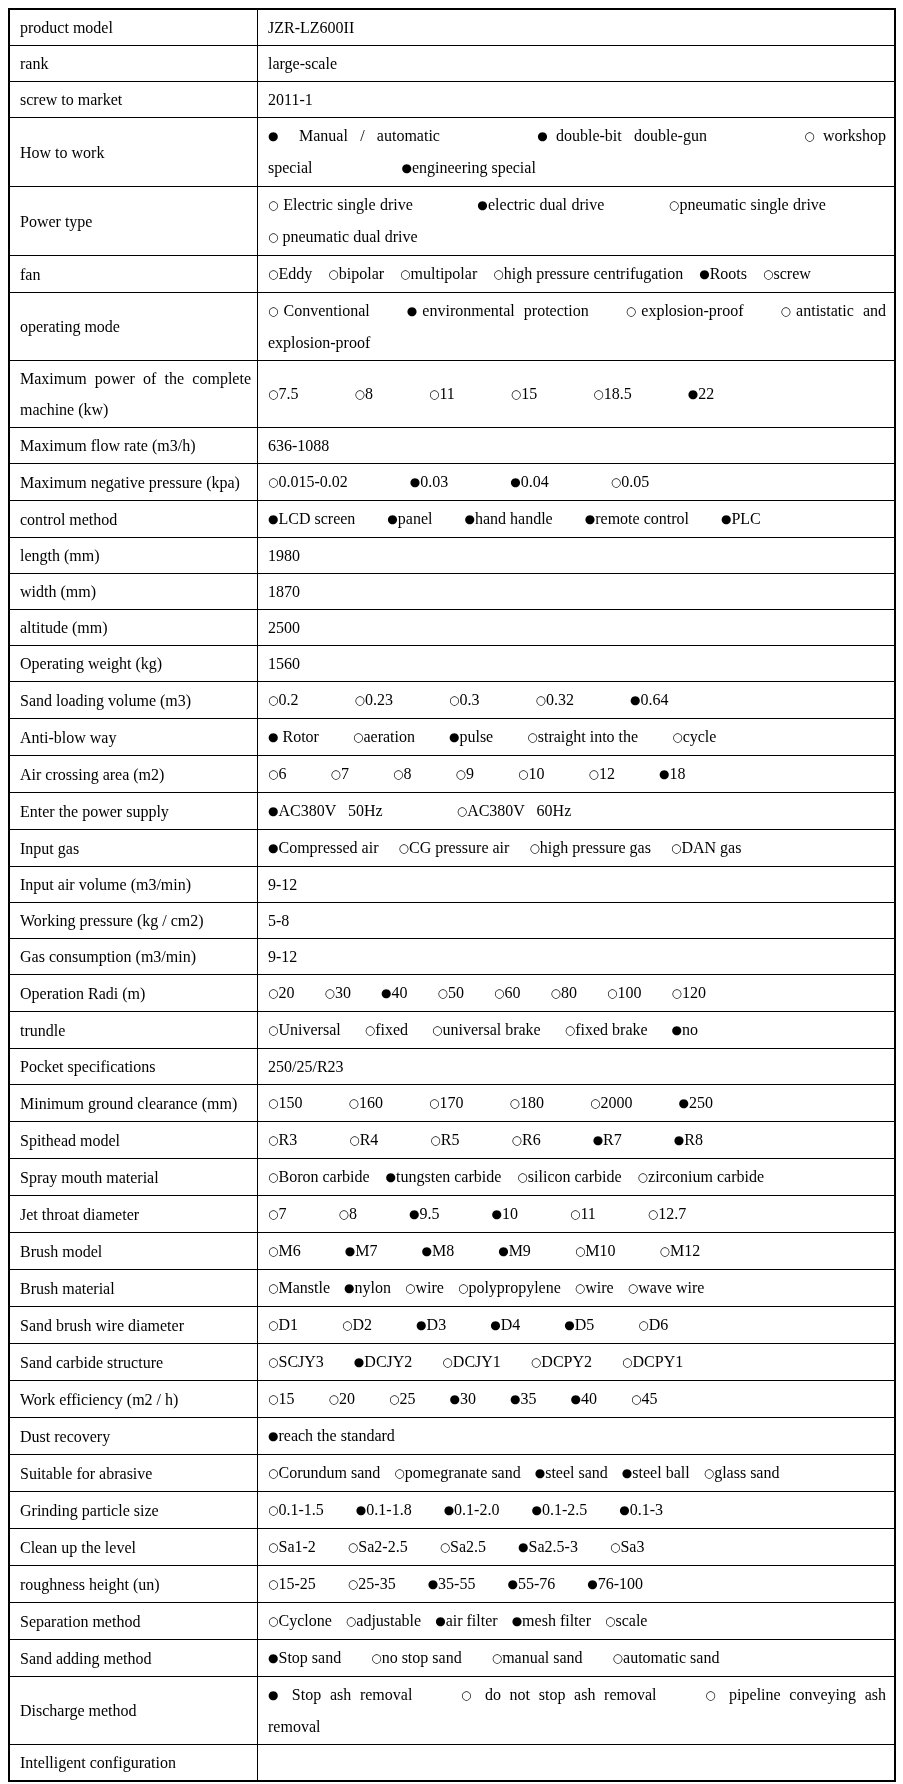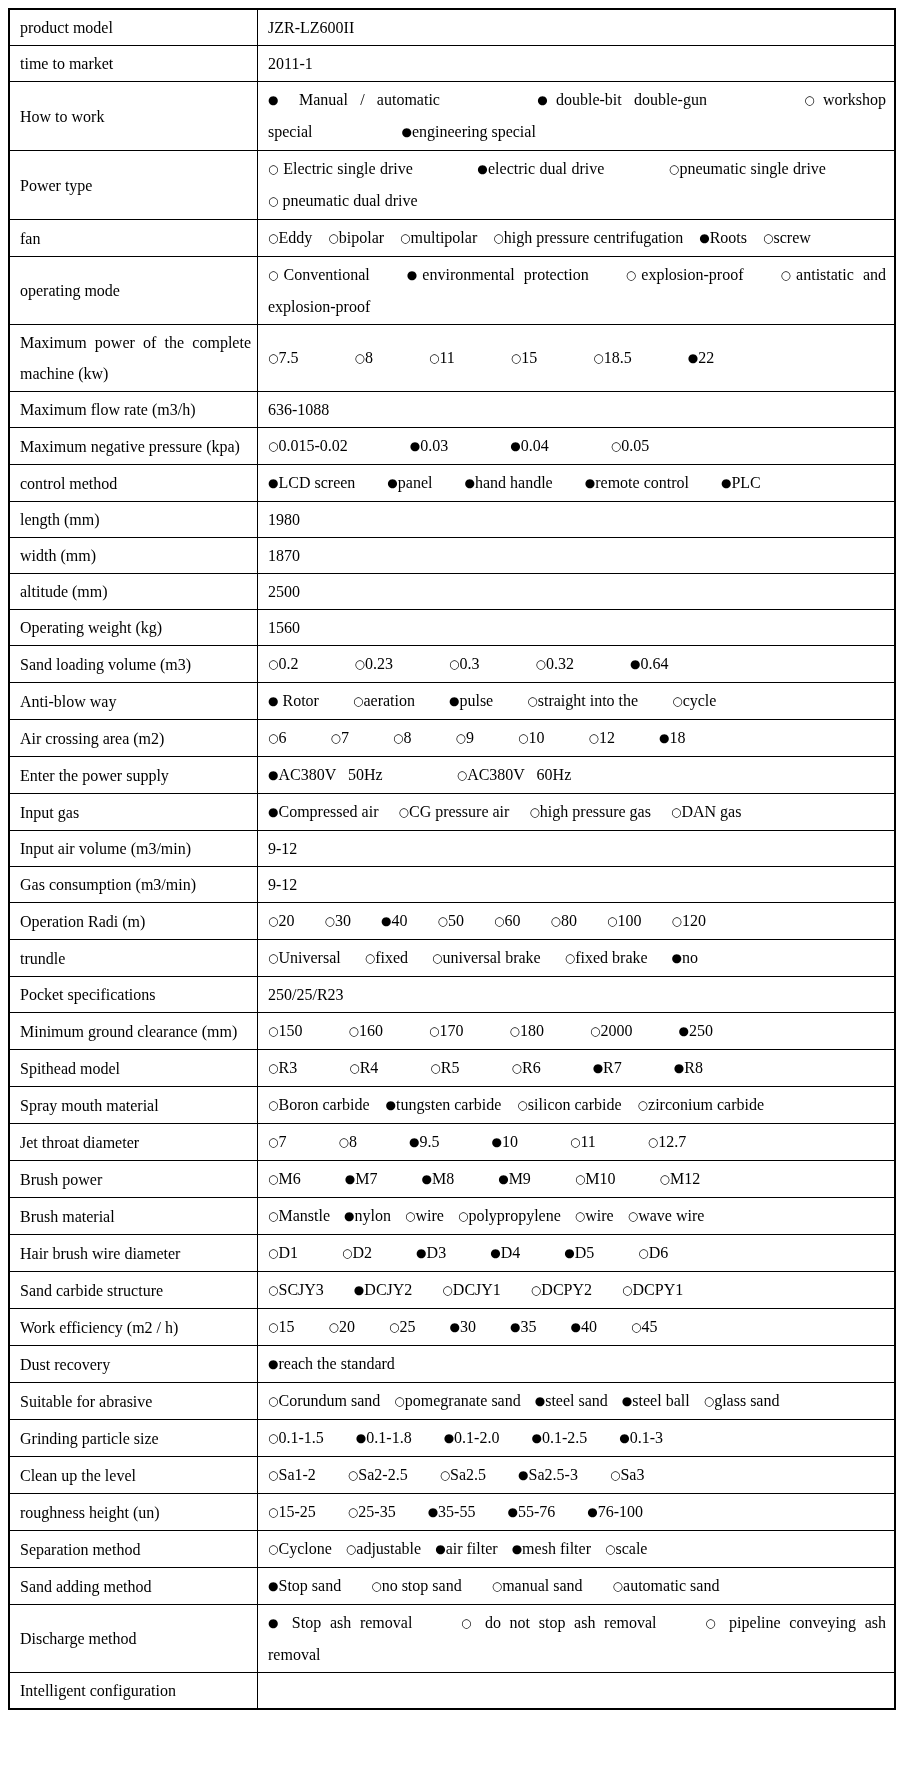--- a/index.html
+++ b/index.html
@@ -53,21 +53,25 @@
 <body>
 
 <div class="sheet">
   <table class="spec-table">
     <tbody>
         <tr>
           <td class="label-cell">product model</td>
           <td class="value-cell">JZR-LZ600II</td>
         </tr>
         <tr>
-          <td class="label-cell">time to market</td>
+          <td class="label-cell">rank</td>
+          <td class="value-cell">large-scale</td>
+        </tr>
+        <tr>
+          <td class="label-cell">screw to market</td>
           <td class="value-cell">2011-1</td>
         </tr>
         <tr>
           <td class="label-cell">How to work</td>
           <td class="value-cell"><span class="opt" style="margin-right: 85px;"><span class="marker">●</span><span class="opt-text"> Manual / automatic</span></span> <span class="opt" style="margin-right: 85px;"><span class="marker">●</span><span class="opt-text">double-bit double-gun</span></span> <span class="opt" style="margin-right: 85px;"><span class="marker">○</span><span class="opt-text">workshop special</span></span> <span class="opt" style="margin-right: 85px;"><span class="marker">●</span><span class="opt-text">engineering special</span></span> </td>
         </tr>
         <tr>
           <td class="label-cell">Power type</td>
           <td class="value-cell"><span class="opt" style="margin-right: 60px;"><span class="marker">○</span><span class="opt-text"> Electric single drive</span></span> <span class="opt" style="margin-right: 60px;"><span class="marker">●</span><span class="opt-text">electric dual drive</span></span> <span class="opt" style="margin-right: 60px;"><span class="marker">○</span><span class="opt-text">pneumatic single drive</span></span> <span class="opt" style="margin-right: 60px;"><span class="marker">○</span><span class="opt-text"> pneumatic dual drive</span></span> </td>
         </tr>
@@ -129,20 +133,24 @@
         </tr>
         <tr>
           <td class="label-cell">Input gas</td>
           <td class="value-cell"><span class="opt" style="margin-right: 16px;"><span class="marker">●</span><span class="opt-text">Compressed air</span></span> <span class="opt" style="margin-right: 16px;"><span class="marker">○</span><span class="opt-text">CG pressure air</span></span> <span class="opt" style="margin-right: 16px;"><span class="marker">○</span><span class="opt-text">high pressure gas</span></span> <span class="opt" style="margin-right: 16px;"><span class="marker">○</span><span class="opt-text">DAN gas</span></span> </td>
         </tr>
         <tr>
           <td class="label-cell">Input air volume (m3/min)</td>
           <td class="value-cell">9-12</td>
         </tr>
         <tr>
+          <td class="label-cell">Working pressure (kg / cm2)</td>
+          <td class="value-cell">5-8</td>
+        </tr>
+        <tr>
           <td class="label-cell">Gas consumption (m3/min)</td>
           <td class="value-cell">9-12</td>
         </tr>
         <tr>
           <td class="label-cell">Operation Radi (m)</td>
           <td class="value-cell"><span class="opt" style="margin-right: 26px;"><span class="marker">○</span><span class="opt-text">20</span></span> <span class="opt" style="margin-right: 26px;"><span class="marker">○</span><span class="opt-text">30</span></span> <span class="opt" style="margin-right: 26px;"><span class="marker">●</span><span class="opt-text">40</span></span> <span class="opt" style="margin-right: 26px;"><span class="marker">○</span><span class="opt-text">50</span></span> <span class="opt" style="margin-right: 26px;"><span class="marker">○</span><span class="opt-text">60</span></span> <span class="opt" style="margin-right: 26px;"><span class="marker">○</span><span class="opt-text">80</span></span> <span class="opt" style="margin-right: 26px;"><span class="marker">○</span><span class="opt-text">100</span></span> <span class="opt" style="margin-right: 26px;"><span class="marker">○</span><span class="opt-text">120</span></span> </td>
         </tr>
         <tr>
           <td class="label-cell">trundle</td>
           <td class="value-cell"><span class="opt" style="margin-right: 20px;"><span class="marker">○</span><span class="opt-text">Universal</span></span> <span class="opt" style="margin-right: 20px;"><span class="marker">○</span><span class="opt-text">fixed</span></span> <span class="opt" style="margin-right: 20px;"><span class="marker">○</span><span class="opt-text">universal brake</span></span> <span class="opt" style="margin-right: 20px;"><span class="marker">○</span><span class="opt-text">fixed brake</span></span> <span class="opt" style="margin-right: 20px;"><span class="marker">●</span><span class="opt-text">no</span></span> </td>
@@ -161,29 +169,29 @@
         </tr>
         <tr>
           <td class="label-cell">Spray mouth material</td>
           <td class="value-cell"><span class="opt" style="margin-right: 12px;"><span class="marker">○</span><span class="opt-text">Boron carbide</span></span> <span class="opt" style="margin-right: 12px;"><span class="marker">●</span><span class="opt-text">tungsten carbide</span></span> <span class="opt" style="margin-right: 12px;"><span class="marker">○</span><span class="opt-text">silicon carbide</span></span> <span class="opt" style="margin-right: 12px;"><span class="marker">○</span><span class="opt-text">zirconium carbide</span></span> </td>
         </tr>
         <tr>
           <td class="label-cell">Jet throat diameter</td>
           <td class="value-cell"><span class="opt" style="margin-right: 48px;"><span class="marker">○</span><span class="opt-text">7</span></span> <span class="opt" style="margin-right: 48px;"><span class="marker">○</span><span class="opt-text">8</span></span> <span class="opt" style="margin-right: 48px;"><span class="marker">●</span><span class="opt-text">9.5</span></span> <span class="opt" style="margin-right: 48px;"><span class="marker">●</span><span class="opt-text">10</span></span> <span class="opt" style="margin-right: 48px;"><span class="marker">○</span><span class="opt-text">11</span></span> <span class="opt" style="margin-right: 48px;"><span class="marker">○</span><span class="opt-text">12.7</span></span> </td>
         </tr>
         <tr>
-          <td class="label-cell">Brush power</td>
+          <td class="label-cell">Brush model</td>
           <td class="value-cell"><span class="opt" style="margin-right: 40px;"><span class="marker">○</span><span class="opt-text">M6</span></span> <span class="opt" style="margin-right: 40px;"><span class="marker">●</span><span class="opt-text">M7</span></span> <span class="opt" style="margin-right: 40px;"><span class="marker">●</span><span class="opt-text">M8</span></span> <span class="opt" style="margin-right: 40px;"><span class="marker">●</span><span class="opt-text">M9</span></span> <span class="opt" style="margin-right: 40px;"><span class="marker">○</span><span class="opt-text">M10</span></span> <span class="opt" style="margin-right: 40px;"><span class="marker">○</span><span class="opt-text">M12</span></span> </td>
         </tr>
         <tr>
           <td class="label-cell">Brush material</td>
           <td class="value-cell"><span class="opt" style="margin-right: 10px;"><span class="marker">○</span><span class="opt-text">Manstle</span></span> <span class="opt" style="margin-right: 10px;"><span class="marker">●</span><span class="opt-text">nylon</span></span> <span class="opt" style="margin-right: 10px;"><span class="marker">○</span><span class="opt-text">wire</span></span> <span class="opt" style="margin-right: 10px;"><span class="marker">○</span><span class="opt-text">polypropylene</span></span> <span class="opt" style="margin-right: 10px;"><span class="marker">○</span><span class="opt-text">wire</span></span> <span class="opt" style="margin-right: 10px;"><span class="marker">○</span><span class="opt-text">wave wire</span></span> </td>
         </tr>
         <tr>
-          <td class="label-cell">Hair brush wire diameter</td>
+          <td class="label-cell">Sand brush wire diameter</td>
           <td class="value-cell"><span class="opt" style="margin-right: 40px;"><span class="marker">○</span><span class="opt-text">D1</span></span> <span class="opt" style="margin-right: 40px;"><span class="marker">○</span><span class="opt-text">D2</span></span> <span class="opt" style="margin-right: 40px;"><span class="marker">●</span><span class="opt-text">D3</span></span> <span class="opt" style="margin-right: 40px;"><span class="marker">●</span><span class="opt-text">D4</span></span> <span class="opt" style="margin-right: 40px;"><span class="marker">●</span><span class="opt-text">D5</span></span> <span class="opt" style="margin-right: 40px;"><span class="marker">○</span><span class="opt-text">D6</span></span> </td>
         </tr>
         <tr>
           <td class="label-cell">Sand carbide structure</td>
           <td class="value-cell"><span class="opt" style="margin-right: 26px;"><span class="marker">○</span><span class="opt-text">SCJY3</span></span> <span class="opt" style="margin-right: 26px;"><span class="marker">●</span><span class="opt-text">DCJY2</span></span> <span class="opt" style="margin-right: 26px;"><span class="marker">○</span><span class="opt-text">DCJY1</span></span> <span class="opt" style="margin-right: 26px;"><span class="marker">○</span><span class="opt-text">DCPY2</span></span> <span class="opt" style="margin-right: 26px;"><span class="marker">○</span><span class="opt-text">DCPY1</span></span> </td>
         </tr>
         <tr>
           <td class="label-cell">Work efficiency (m2 / h)</td>
           <td class="value-cell"><span class="opt" style="margin-right: 30px;"><span class="marker">○</span><span class="opt-text">15</span></span> <span class="opt" style="margin-right: 30px;"><span class="marker">○</span><span class="opt-text">20</span></span> <span class="opt" style="margin-right: 30px;"><span class="marker">○</span><span class="opt-text">25</span></span> <span class="opt" style="margin-right: 30px;"><span class="marker">●</span><span class="opt-text">30</span></span> <span class="opt" style="margin-right: 30px;"><span class="marker">●</span><span class="opt-text">35</span></span> <span class="opt" style="margin-right: 30px;"><span class="marker">●</span><span class="opt-text">40</span></span> <span class="opt" style="margin-right: 30px;"><span class="marker">○</span><span class="opt-text">45</span></span> </td>
         </tr>

